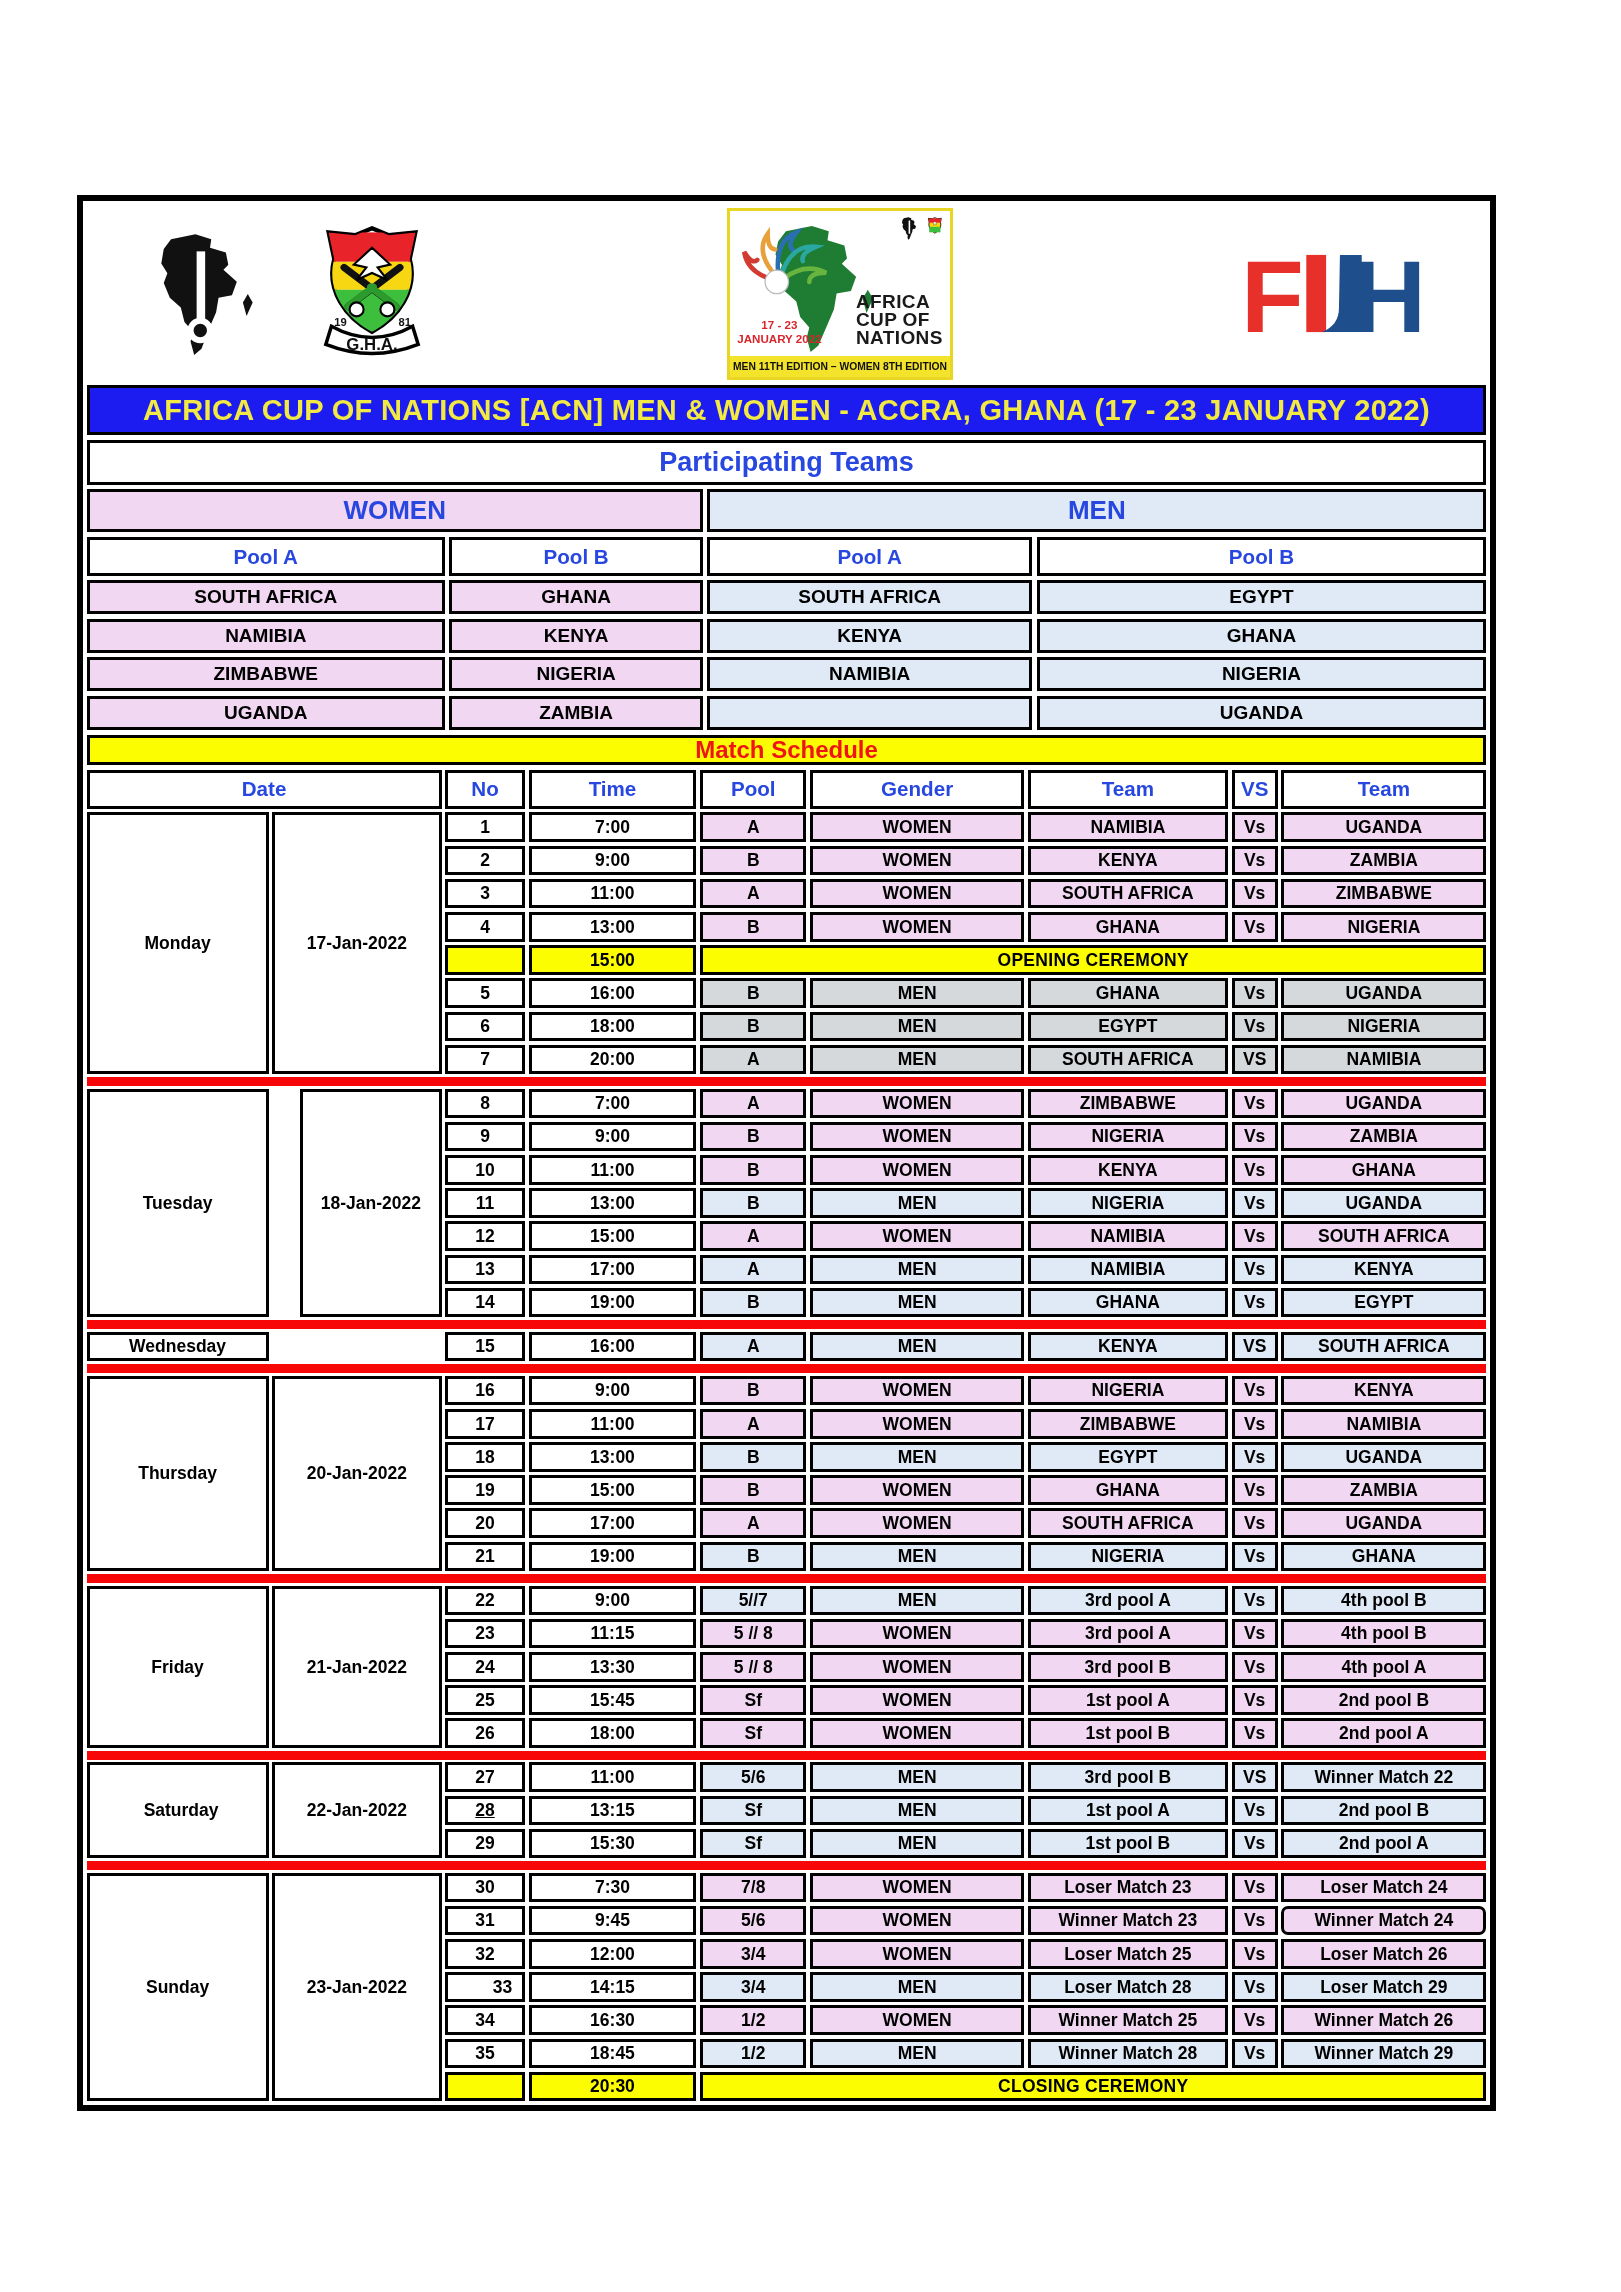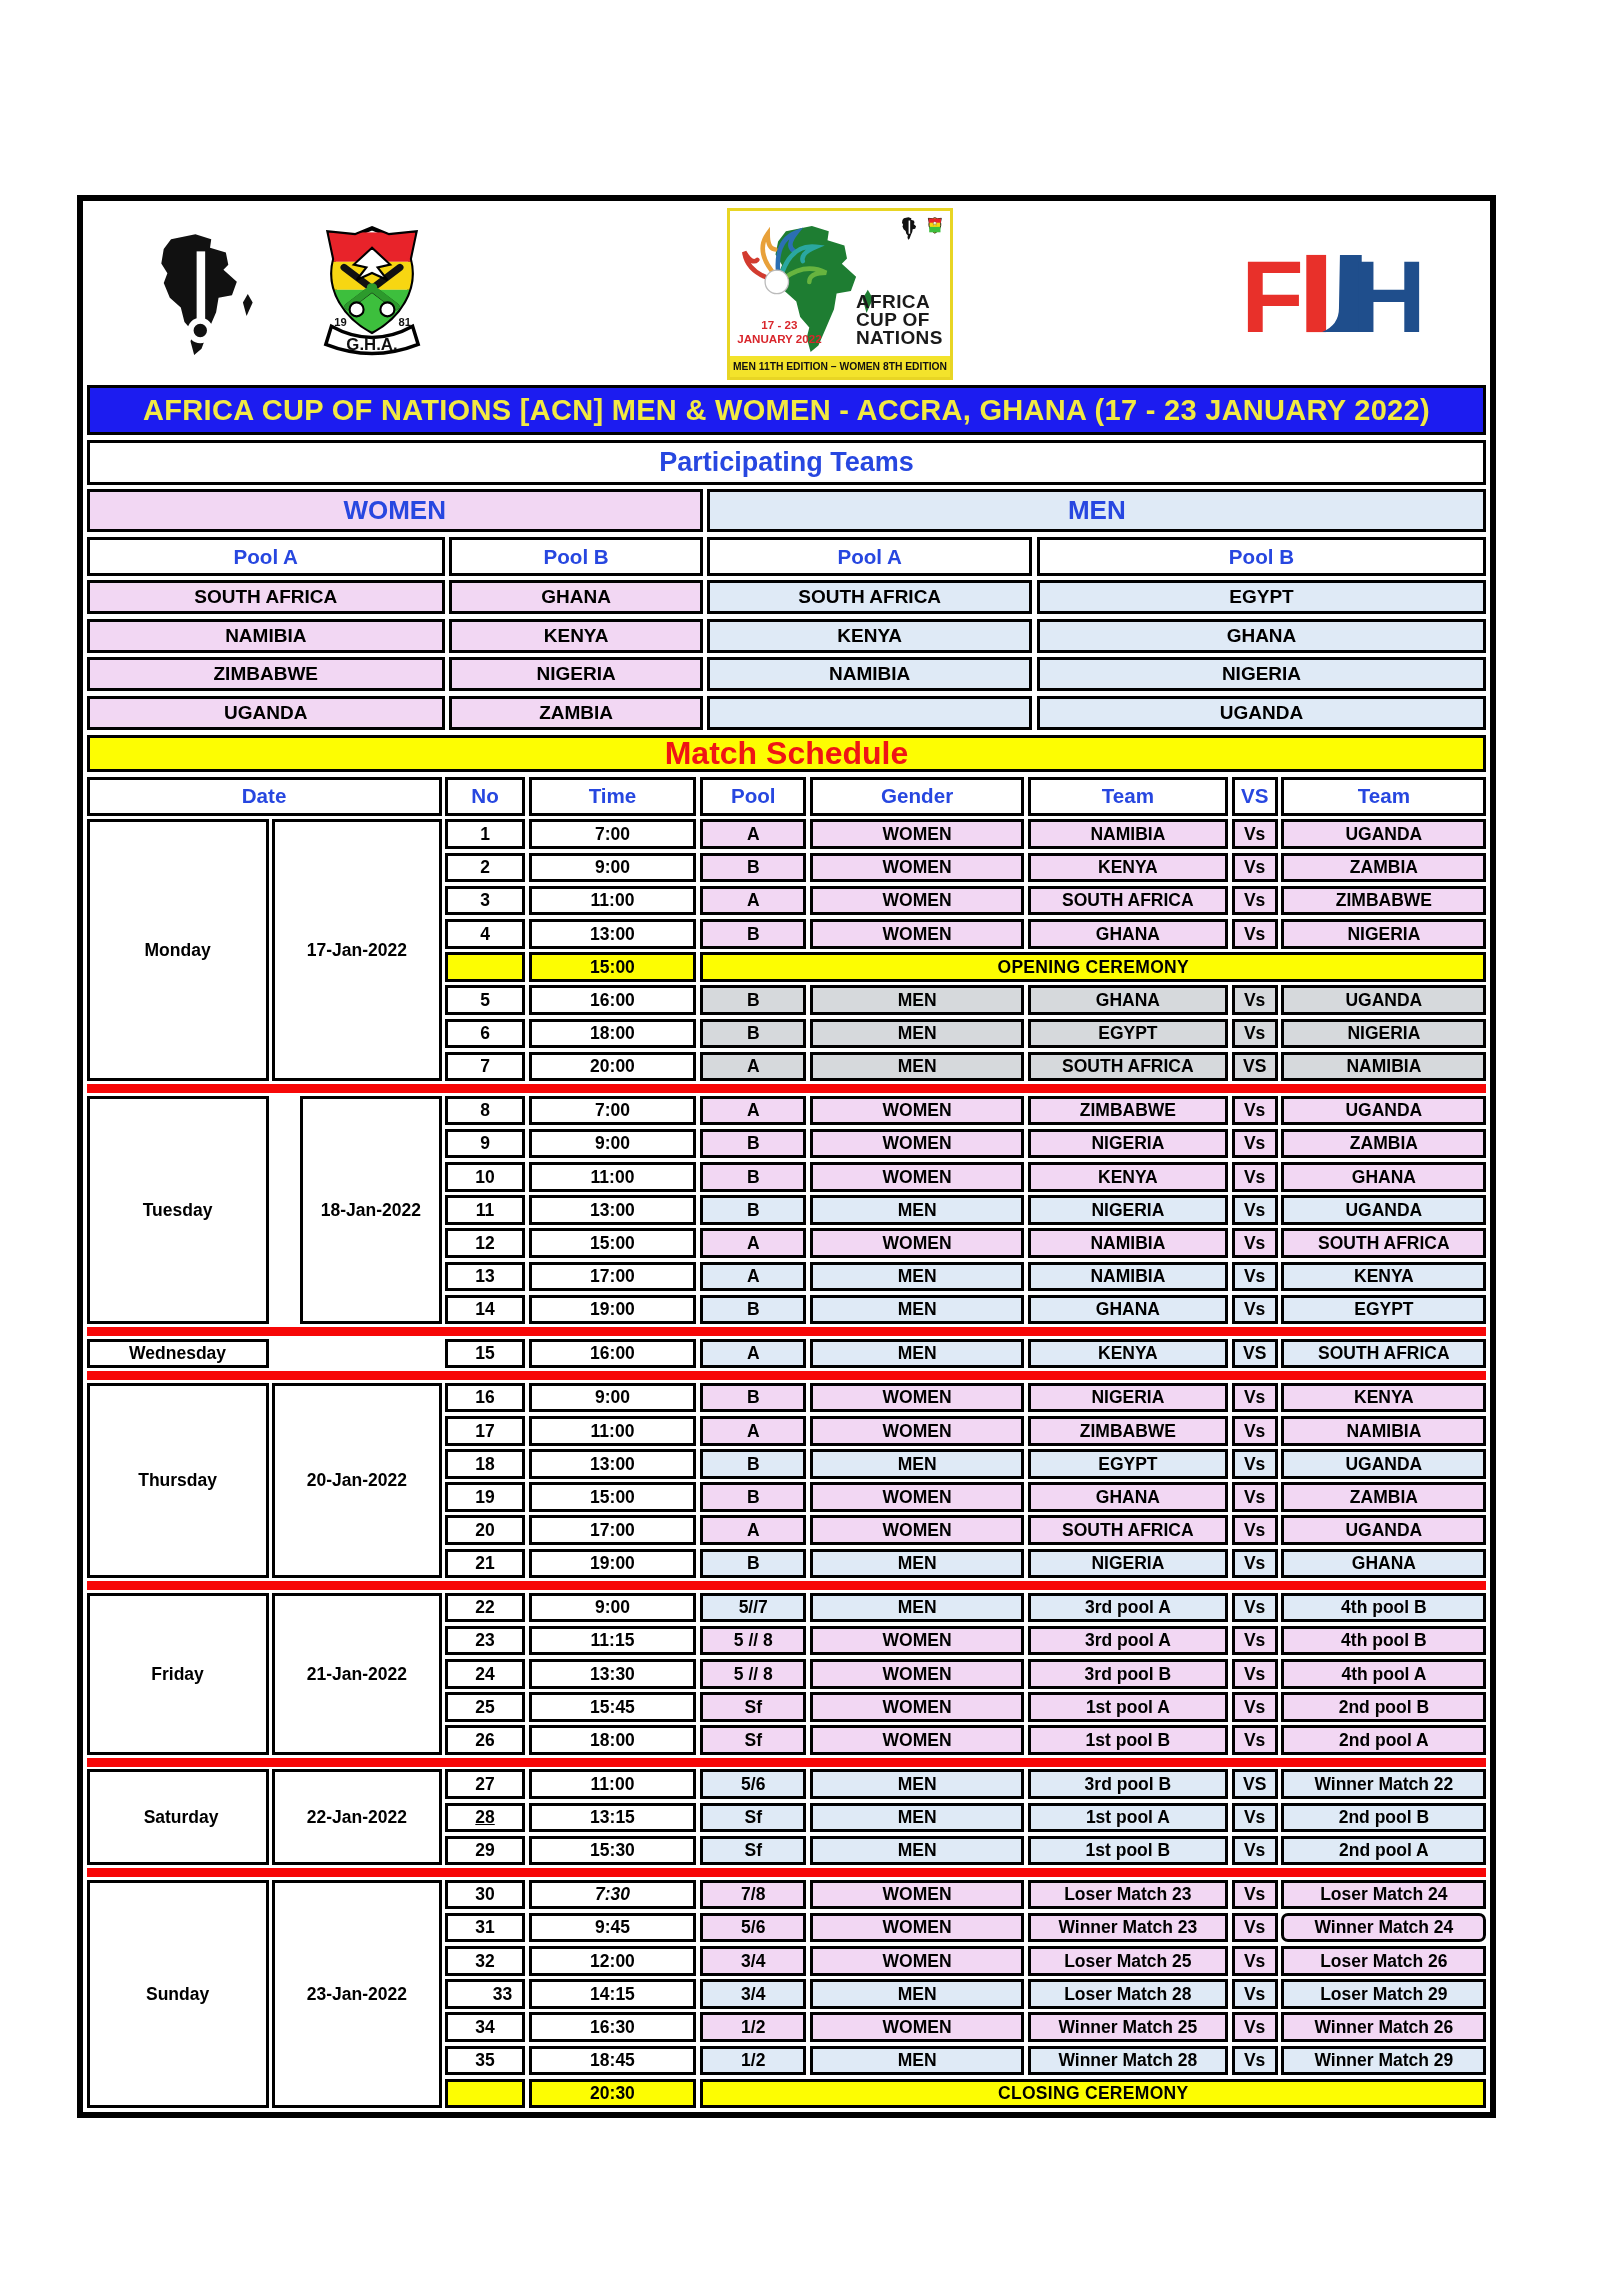--- a/index.html
+++ b/index.html
@@ -35,22 +35,22 @@
              color:var(--title_yellow_text);font-size:29px;font-weight:800;display:flex;
              align-items:center;justify-content:center;box-sizing:border-box;letter-spacing:0.3px;}
   
   .pt-grid{margin-top:4.5px;display:grid;grid-template-columns:25.6% 18.1% 23.2% auto;
            grid-template-rows:45px 43px 39px repeat(4,34px);gap:4.5px;}
   .pt-title{color:var(--header_text_blue);font-size:27px;font-weight:800;}
   .pt-gender{color:var(--header_text_blue);font-size:26px;font-weight:800;}
   .pt-pool{color:var(--header_text_blue);font-size:20.6px;font-weight:800;}
   .pt-team{font-size:19px;}
   
-  .ms-title{margin-top:5.4px;height:37px;background:var(--ceremony_yellow);border:3.6px solid #000;
-            color:var(--schedule_red);font-size:32px;font-weight:800;display:flex;
+  .ms-title{margin-top:5.4px;height:30px;background:var(--ceremony_yellow);border:3.6px solid #000;
+            color:var(--schedule_red);font-size:24px;font-weight:800;display:flex;
             align-items:center;justify-content:center;box-sizing:border-box;}
   .ms-grid{display:grid;grid-template-columns:13% 12.1% 5.7% 12% 7.6% 15.3% 14.3% 3.3% auto;
            column-gap:3.6px;row-gap:3.6px;grid-auto-rows:29.6px;}
   #ms-header{margin-top:4.5px;grid-auto-rows:39px;}
   .ms-hcell{color:var(--header_text_blue);font-size:20.6px;font-weight:800;}
   #ms-body{margin-top:3.6px;}
   .group .cell{font-size:17.5px;}
   .day-cell{background:#fff;font-size:19px;}
   .cer-label{font-size:19px;letter-spacing:0.3px;}
   .red-sep{height:9px;background:var(--red_divider);margin:2.7px 0;}
@@ -413,21 +413,21 @@
           <div class="cell shade-m" style="grid-column: 6; grid-row-start: 3;">MEN</div>
           <div class="cell shade-m" style="grid-column: 7; grid-row-start: 3;">1st pool B</div>
           <div class="cell shade-m" style="grid-column: 8; grid-row-start: 3;">Vs</div>
           <div class="cell shade-m" style="grid-column: 9; grid-row-start: 3;">2nd pool A</div>
         </div>
         <div class="red-sep"></div>
         <div class="ms-grid group">
           <div class="cell day-cell" style="grid-area: 1 / 1 / span 7;">Sunday</div>
           <div class="cell day-cell" style="grid-area: 1 / 2 / span 7;">23-Jan-2022</div>
           <div class="cell" style="grid-column: 3; grid-row-start: 1;">30</div>
-          <div class="cell" style="grid-column: 4; grid-row-start: 1; font-style: italic;">7:30</div>
+          <div class="cell" style="grid-column: 4; grid-row-start: 1;">7:30</div>
           <div class="cell shade-w" style="grid-column: 5; grid-row-start: 1;">7/8</div>
           <div class="cell shade-w" style="grid-column: 6; grid-row-start: 1;">WOMEN</div>
           <div class="cell shade-w" style="grid-column: 7; grid-row-start: 1;">Loser Match 23</div>
           <div class="cell shade-w" style="grid-column: 8; grid-row-start: 1;">Vs</div>
           <div class="cell shade-w" style="grid-column: 9; grid-row-start: 1;">Loser Match 24</div>
           <div class="cell" style="grid-column: 3; grid-row-start: 2; text-align: center;">31</div>
           <div class="cell" style="grid-column: 4; grid-row-start: 2;">9:45</div>
           <div class="cell shade-w" style="grid-column: 5; grid-row-start: 2;">5/6</div>
           <div class="cell shade-w" style="grid-column: 6; grid-row-start: 2;">WOMEN</div>
           <div class="cell shade-w" style="grid-column: 7; grid-row-start: 2;">Winner Match 23</div>

